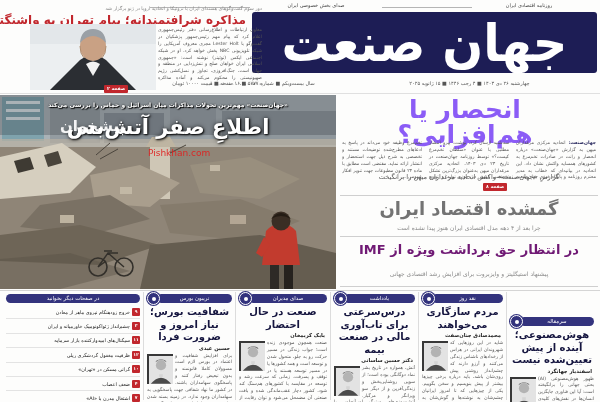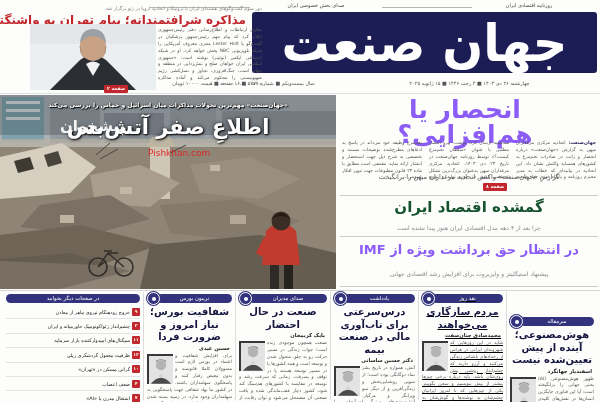--- a/index.html
+++ b/index.html
@@ -40,30 +40,30 @@
   
   .enh-headline{top:97px;left:338px;width:254px;font-size:25px;font-weight:900;color:#8b5cf6;
                 text-align:center;line-height:1;}
   .enh-sub{top:129px;left:342px;width:254px;font-size:6.6px;color:#555;text-align:center;margin-top:44px;}
   .enh-body{top:140px;left:342px;width:254px;height:51px;column-count:3;column-gap:7px;
             font-size:4.6px;line-height:1.5;color:#555;text-align:justify;overflow:hidden;}
   .enh-lede{color:#1d1d55;font-weight:bold;}
   .enh-badge{top:183px;left:483px;}
   .hrule{border-top:1px solid #cfcfcf;height:0;left:340px;width:258px;}
   .r1{top:195px;} .r2{top:236px;} .r3{top:286px;}
-  .eco-headline{top:198px;left:340px;width:258px;font-size:15px;font-weight:800;color:#14532d;text-align:center;}
+  .eco-headline{top:198px;left:340px;width:258px;font-size:18px;font-weight:800;color:#737373;text-align:center;}
   .eco-sub{top:224px;left:340px;width:258px;font-size:6px;color:#8a8a8a;text-align:center;}
-  .imf-headline{top:242px;left:340px;width:258px;font-size:13px;font-weight:800;color:#8b5cf6;text-align:center;}
+  .imf-headline{top:242px;left:340px;width:258px;font-size:13px;font-weight:800;color:#701a75;text-align:center;}
   .imf-sub{top:270px;left:340px;width:258px;font-size:6px;color:#8a8a8a;text-align:center;}
   .rule-full{top:290px;left:0;right:0;border-top:1px solid #d5d5d5;}
   
   .bottom{top:292px;left:3px;right:3px;height:108px;display:flex;}
   .bcol{padding:1px 3px 0 3px;box-sizing:border-box;}
   .bcol + .bcol{border-right:1px solid #dcdcdc;}
-  .c-sarmaghale{width:90px;margin-top:23px;} .c-naghd{width:88px;text-decoration:underline;} .c-yaddasht{width:88px;}
+  .c-sarmaghale{width:90px;margin-top:23px;} .c-naghd{width:88px;} .c-yaddasht{width:88px;}
   .c-sedaye{width:95px;} .c-tribun{width:92px;} .c-pages{flex:1;}
   .pill{display:flex;align-items:center;height:11px;margin-bottom:2px;}
   .pill-bar{flex:1;height:9px;background:#33337d;border-radius:5px;color:#fff;font-size:5.4px;
             line-height:9px;text-align:center;}
   .pill-circle{width:11px;height:11px;border-radius:50%;background:#33337d;border:1px solid #fff;
                box-shadow:0 0 0 1px #33337d;margin-right:-3px;flex:none;display:flex;
                align-items:center;justify-content:center;}
   .pill-dot{width:4px;height:4px;border-radius:50%;background:#fff;}
   .bcol-title{min-height:17px;font-size:10px;font-weight:800;color:#15153f;text-align:center;line-height:1.25;}
   .bcol-author{font-size:5.2px;font-weight:bold;color:#222;text-align:right;padding:1px 2px 2px 0;}

